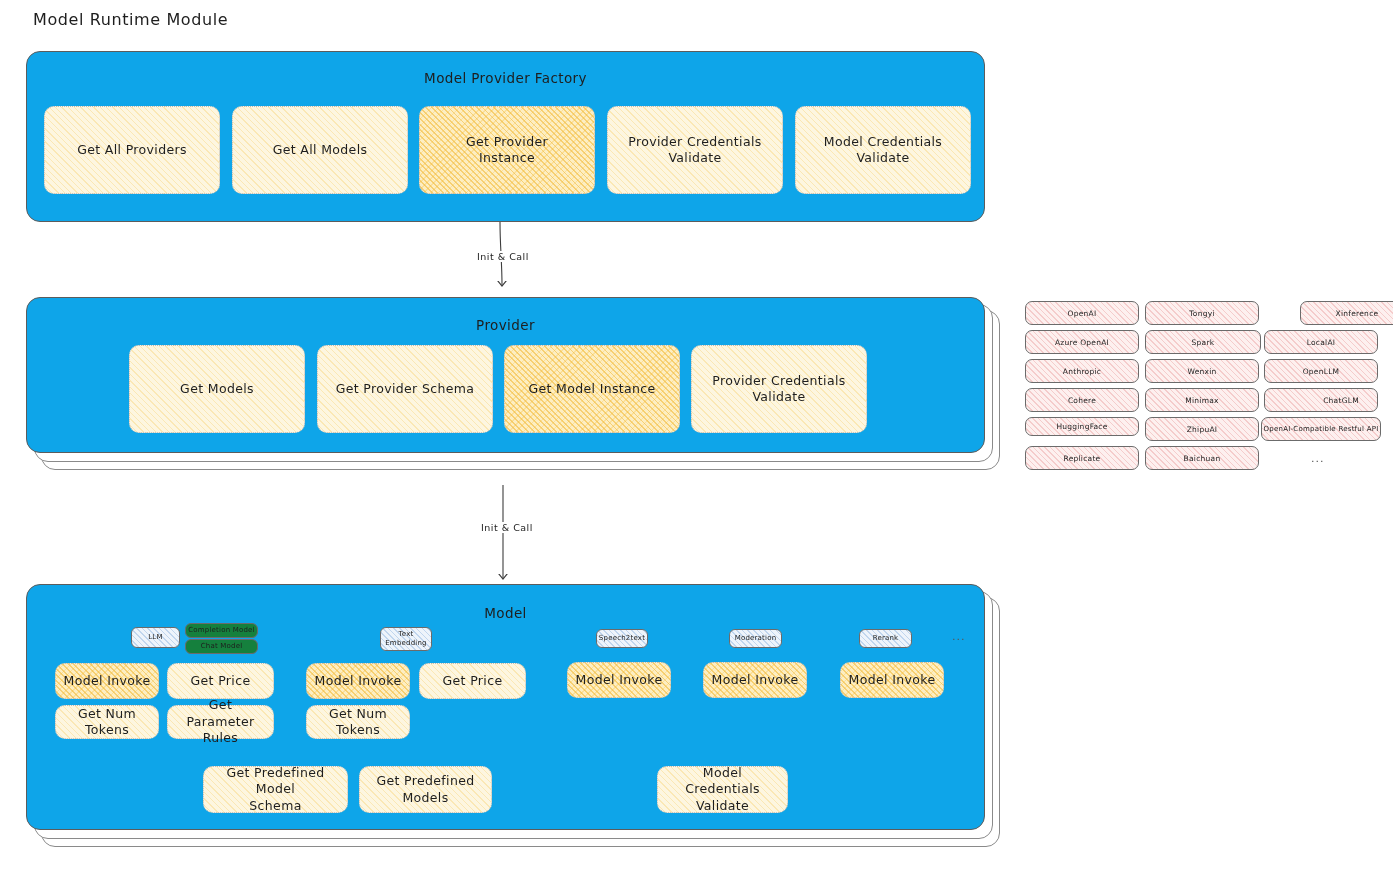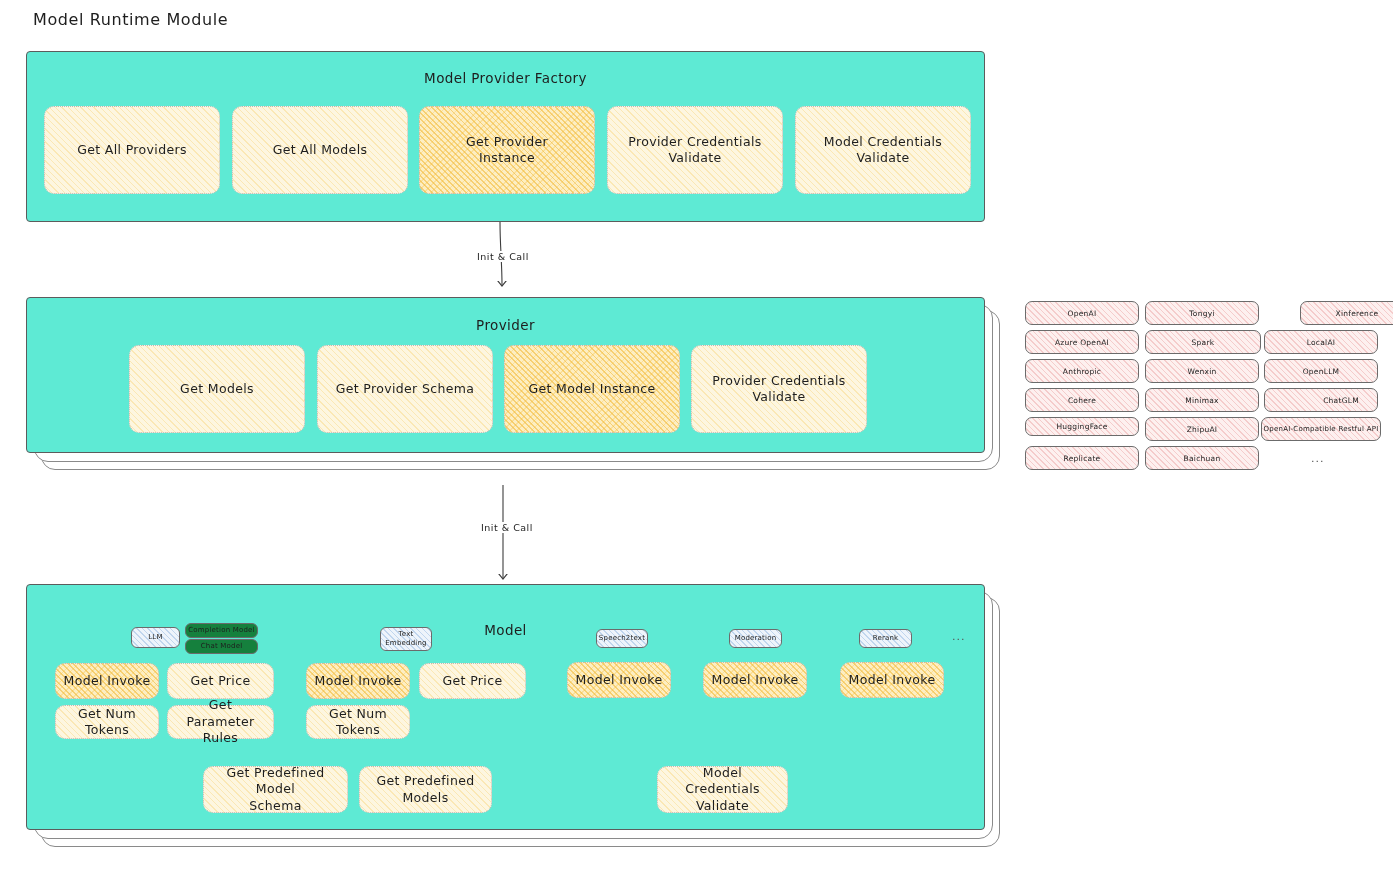--- a/index.html
+++ b/index.html
@@ -29,22 +29,22 @@
     font-size: 16px;
     letter-spacing: .6px;
     color: #1e1e1e;
     white-space: nowrap;
   }
 
   
   .container {
     position: absolute;
     border: 1.3px solid #5c5c5c;
-    border-radius: 4px;
-    background: #5eead4;
+    border-radius: 14px;
+    background: #0ea5e9;
     box-sizing: border-box;
   }
   .stack-card {
     position: absolute;
     border: 1.2px solid #8a8a8a;
     border-radius: 14px;
     background: #ffffff;
     box-sizing: border-box;
     z-index: 0;
   }
@@ -239,21 +239,21 @@
   <div class="chip fill-pink" style="left:1264px;top:301px;width:114px;height:24px;margin-left:36px;">Xinference</div>
   <div class="chip fill-pink" style="left:1264px;top:330px;width:114px;height:24px;">LocalAI</div>
   <div class="chip fill-pink" style="left:1264px;top:359px;width:114px;height:24px;">OpenLLM</div>
   <div class="chip fill-pink" style="left:1264px;top:388px;width:114px;height:24px;padding-left:40px;">ChatGLM</div>
   <div class="chip fill-pink" style="left:1261px;top:417px;width:120px;height:24px;font-size:7px;">OpenAI-Compatible Restful API</div>
   <div class="ellipsis" style="left:1311px;top:452px;font-size:11px;">...</div>
 
   <div class="stack-card" style="left:41px;top:597px;width:959px;height:250px;"></div>
   <div class="stack-card" style="left:34px;top:591px;width:959px;height:248px;"></div>
   <div class="container" style="left:26px;top:584px;width:959px;height:246px;z-index:1;">
-    <div class="container-title" style="top:20px;margin-top:17px;">Model</div>
+    <div class="container-title" style="top:20px;">Model</div>
   </div>
 
   <div class="tchip fill-blue" style="left:131px;top:627px;width:49px;height:21px;z-index:2;">LLM</div>
   <div class="tchip fill-white" style="left:185px;top:623px;width:73px;height:15px;z-index:2;">Completion Model</div>
   <div class="tchip fill-white" style="left:185px;top:639px;width:73px;height:15px;z-index:2;">Chat Model</div>
 
   <div class="node fill-amber" style="left:55px;top:663px;width:104px;height:36px;z-index:2;">Model Invoke</div>
   <div class="node fill-cream" style="left:167px;top:663px;width:107px;height:36px;z-index:2;">Get Price</div>
   <div class="node fill-cream" style="left:55px;top:705px;width:104px;height:34px;z-index:2;">Get Num Tokens</div>
   <div class="node fill-cream" style="left:167px;top:705px;width:107px;height:34px;white-space:pre-line;z-index:2;">Get Parameter

